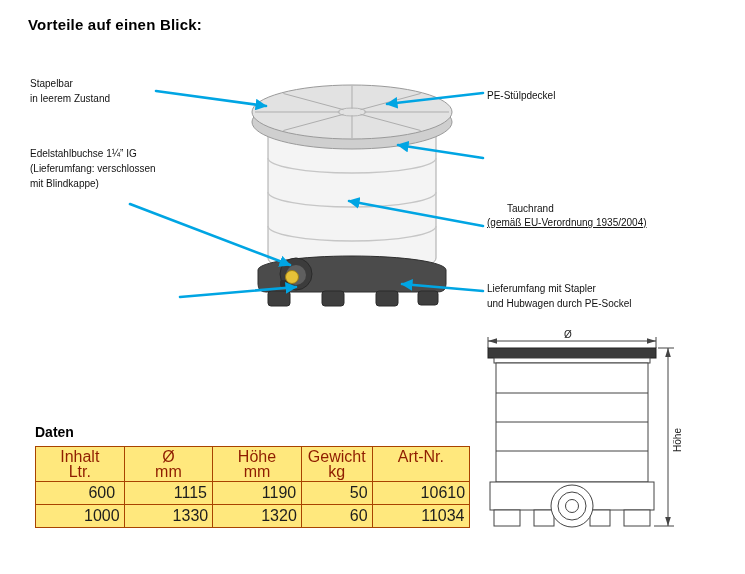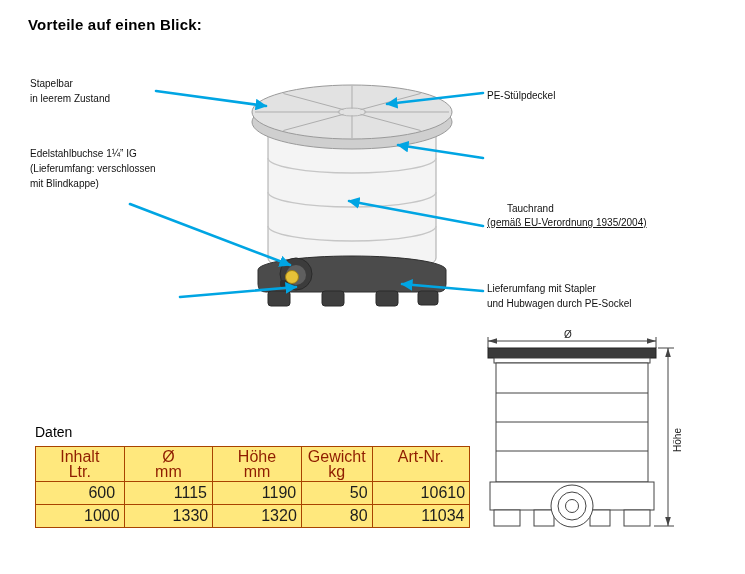--- a/index.html
+++ b/index.html
@@ -19,21 +19,21 @@
   .ann-deckel      { left:487px; top:88px; }
   .ann-tauchrand   { left:507px; top:153px;margin-top:48px; }
   .ann-material    { left:487px; top:215px; }
   .ann-unterfahrbar{ left:487px; top:281px; }
 
   .illustration { position:absolute; left:222px; top:78px; }
   .arrows { position:absolute; left:0; top:0; width:745px; height:574px; pointer-events:none; }
   .arrow-line { stroke:var(--arrow); stroke-width:2.6; fill:none; stroke-linecap:round; }
   .arrow-head { fill:var(--arrow); }
 
-  .daten-heading { position:absolute; left:35px; top:424px; font-size:14px; font-weight:normal; color:#000; }
+  .daten-heading { position:absolute; left:35px; top:424px; font-size:14px; font-weight:bold; color:#000; }
 
   .data-table { position:absolute; left:35px; top:446px; border-collapse:collapse; font-size:16px; }
   .data-table th, .data-table td {
     border:1px solid var(--table-border);
     background:var(--table-bg);
     text-align:center;
     padding:2px 4px;
   }
   .data-table th { color:var(--table-header-text); font-weight:normal; vertical-align:top; line-height:15px; }
   .data-table td { color:#1d1d1d; height:21px;padding-left:48px; }
@@ -166,21 +166,21 @@
         <td>600</td>
         <td>1115</td>
         <td>1190</td>
         <td>50</td>
         <td>10610</td>
       </tr>
       <tr>
         <td>1000</td>
         <td>1330</td>
         <td>1320</td>
-        <td>80</td>
+        <td>60</td>
         <td>11034</td>
       </tr>
     </tbody>
   </table>
 
   <svg class="tech-drawing" width="225" height="230" viewBox="0 0 225 230">
 
     <g>
       <line class="td-dim" x1="20" y1="18" x2="20" y2="7"></line>
       <line class="td-dim" x1="188" y1="18" x2="188" y2="7"></line>

